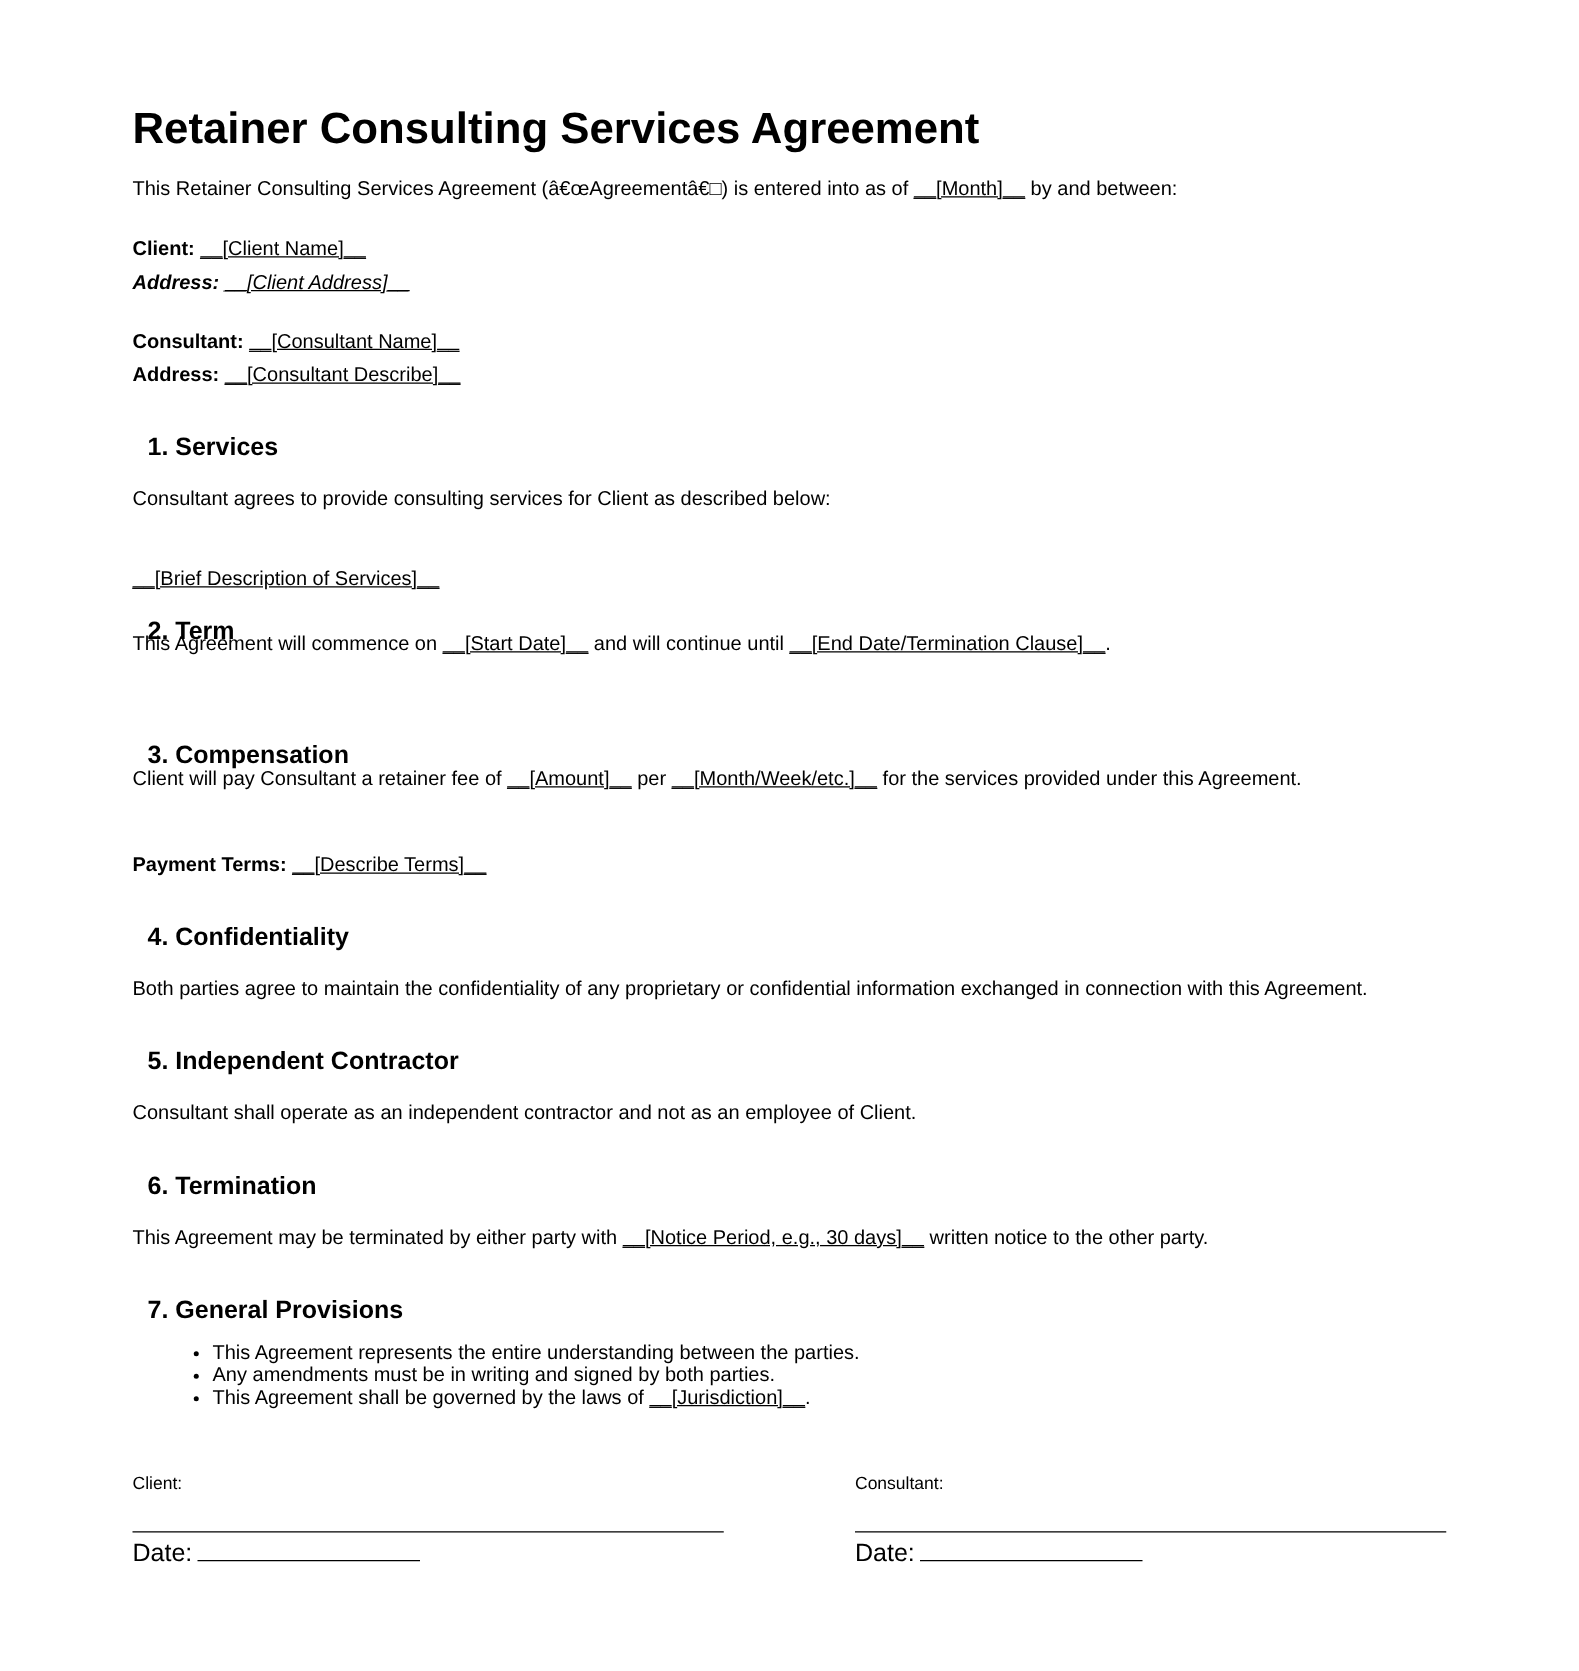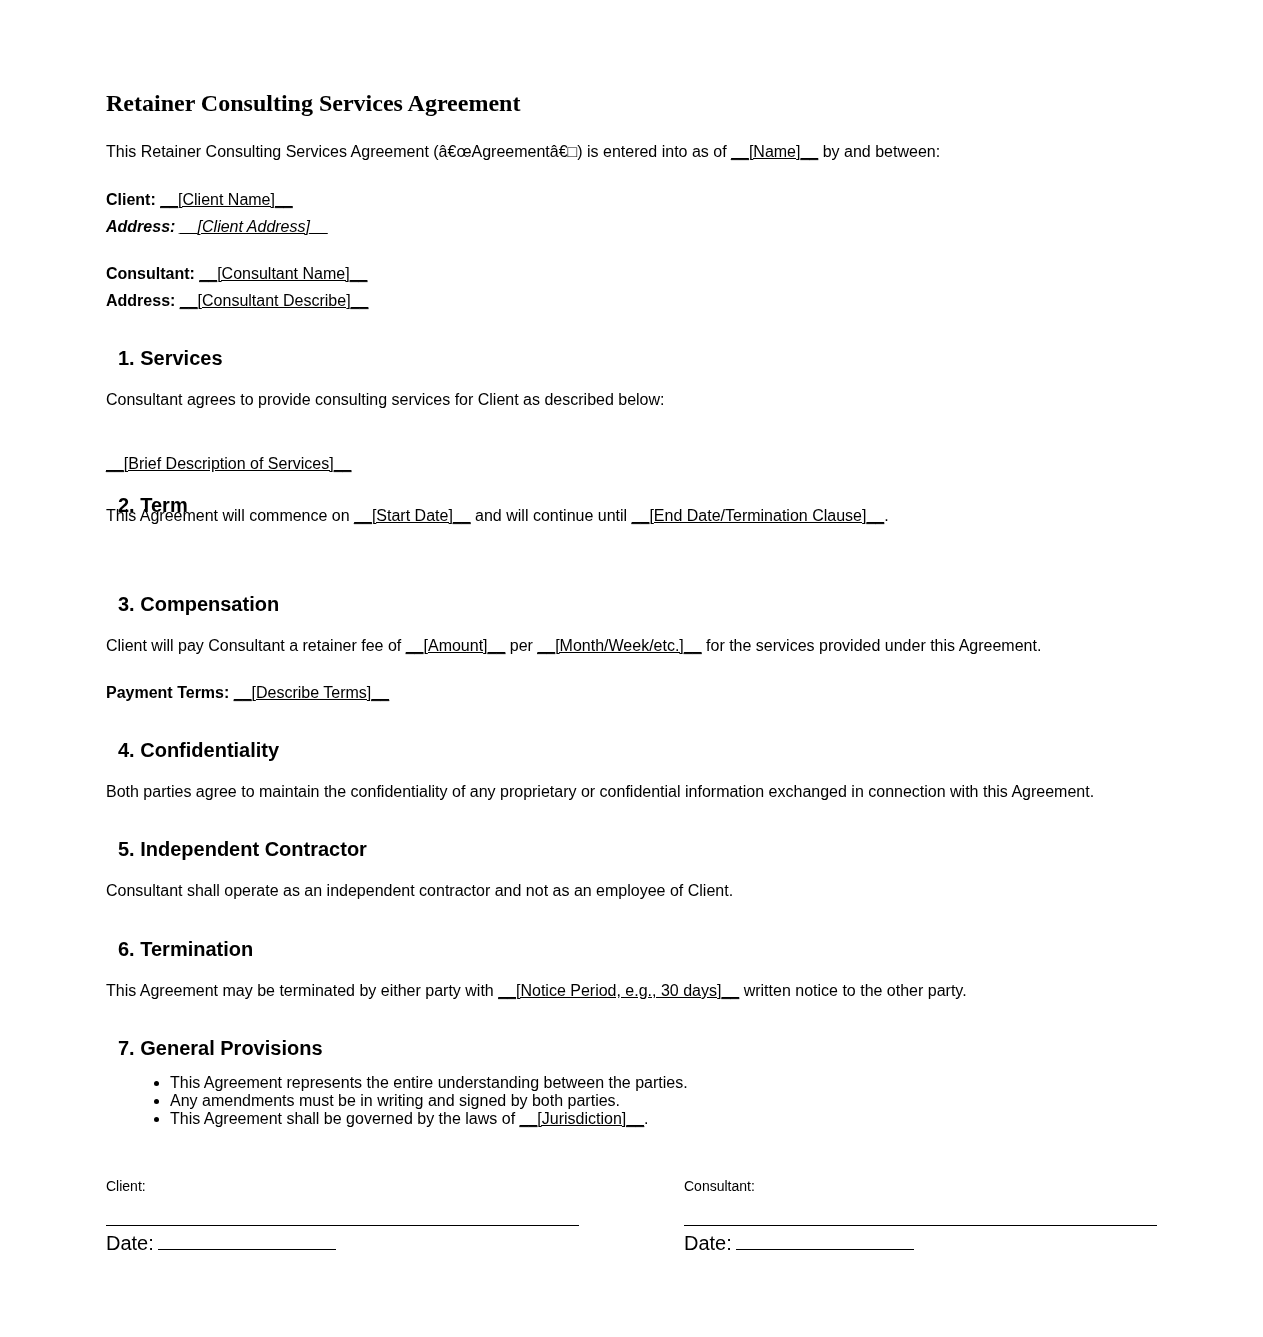--- a/index.html
+++ b/index.html
@@ -20,25 +20,24 @@
       position: absolute;
       left: 106px;
       top: 0;
       width: 1052px;
     }
     h1 {
       position: absolute;
       left: 0;
       top: 83px;
       margin: 0;
-      font-size: 24px;
+      font-size: 35px;
       font-weight: bold;
       line-height: 40px;
       white-space: nowrap;
-      font-family: Liberation Serif, serif;
     }
     .abs {
       position: absolute;
       left: 0;
       white-space: nowrap;
       line-height: 20px;
     }
     h2 {
       position: absolute;
       left: 12px;
@@ -99,21 +98,21 @@
     }
   </style>
 </head>
 <body>
 
 <div class="page">
 
   <h1>Retainer Consulting Services Agreement</h1>
 
   <div class="abs" style="top:142px;">
-    <span>This Retainer Consulting Services Agreement (â€œAgreementâ€□) is entered into as of </span><span class="dash"><span class="pad-l">__</span><span>[Name]</span><span class="pad-r">__</span></span><span> by and between:</span>
+    <span>This Retainer Consulting Services Agreement (â€œAgreementâ€□) is entered into as of </span><span class="dash"><span class="pad-l">__</span><span>[Month]</span><span class="pad-r">__</span></span><span> by and between:</span>
   </div>
 
   <div class="abs" style="top:190px;">
     <b>Client:</b>
     <span class="dash"><span>__</span><span>[Client Name]</span><span>__</span></span>
   </div>
   <div class="abs" style="top:217px;font-style:italic;">
     <b>Address:</b>
     <span class="dash"><span>__</span><span>[Client Address]</span><span>__</span></span>
   </div>
@@ -132,21 +131,21 @@
   <div class="abs" style="top:454px;">
     <span class="dash"><span>__</span><span>[Brief Description of Services]</span><span>__</span></span>
   </div>
 
   <h2 style="top:493px;">2. Term</h2>
   <div class="abs" style="top:506px;">
     <span>This Agreement will commence on </span><span class="dash"><span>__</span><span>[Start Date]</span><span>__</span></span><span> and will continue until </span><span class="dash"><span>__</span><span>[End Date/Termination Clause]</span><span>__</span></span><span>.</span>
   </div>
 
   <h2 style="top:592px;">3. Compensation</h2>
-  <div class="abs" style="top:636px;">
+  <div class="abs" style="top:614px;">
     <span>Client will pay Consultant a retainer fee of </span><span class="dash"><span>__</span><span>[Amount]</span><span>__</span></span><span> per </span><span class="dash"><span>__</span><span>[Month/Week/etc.]</span><span>__</span></span><span> for the services provided under this Agreement.</span>
   </div>
   <div class="abs" style="top:683px;">
     <b>Payment Terms:</b>
     <span class="dash"><span>__</span><span>[Describe Terms]</span><span>__</span></span>
   </div>
 
   <h2 style="top:738px;">4. Confidentiality</h2>
   <div class="abs" style="top:782px;">Both parties agree to maintain the confidentiality of any proprietary or confidential information exchanged in connection with this Agreement.</div>
 

